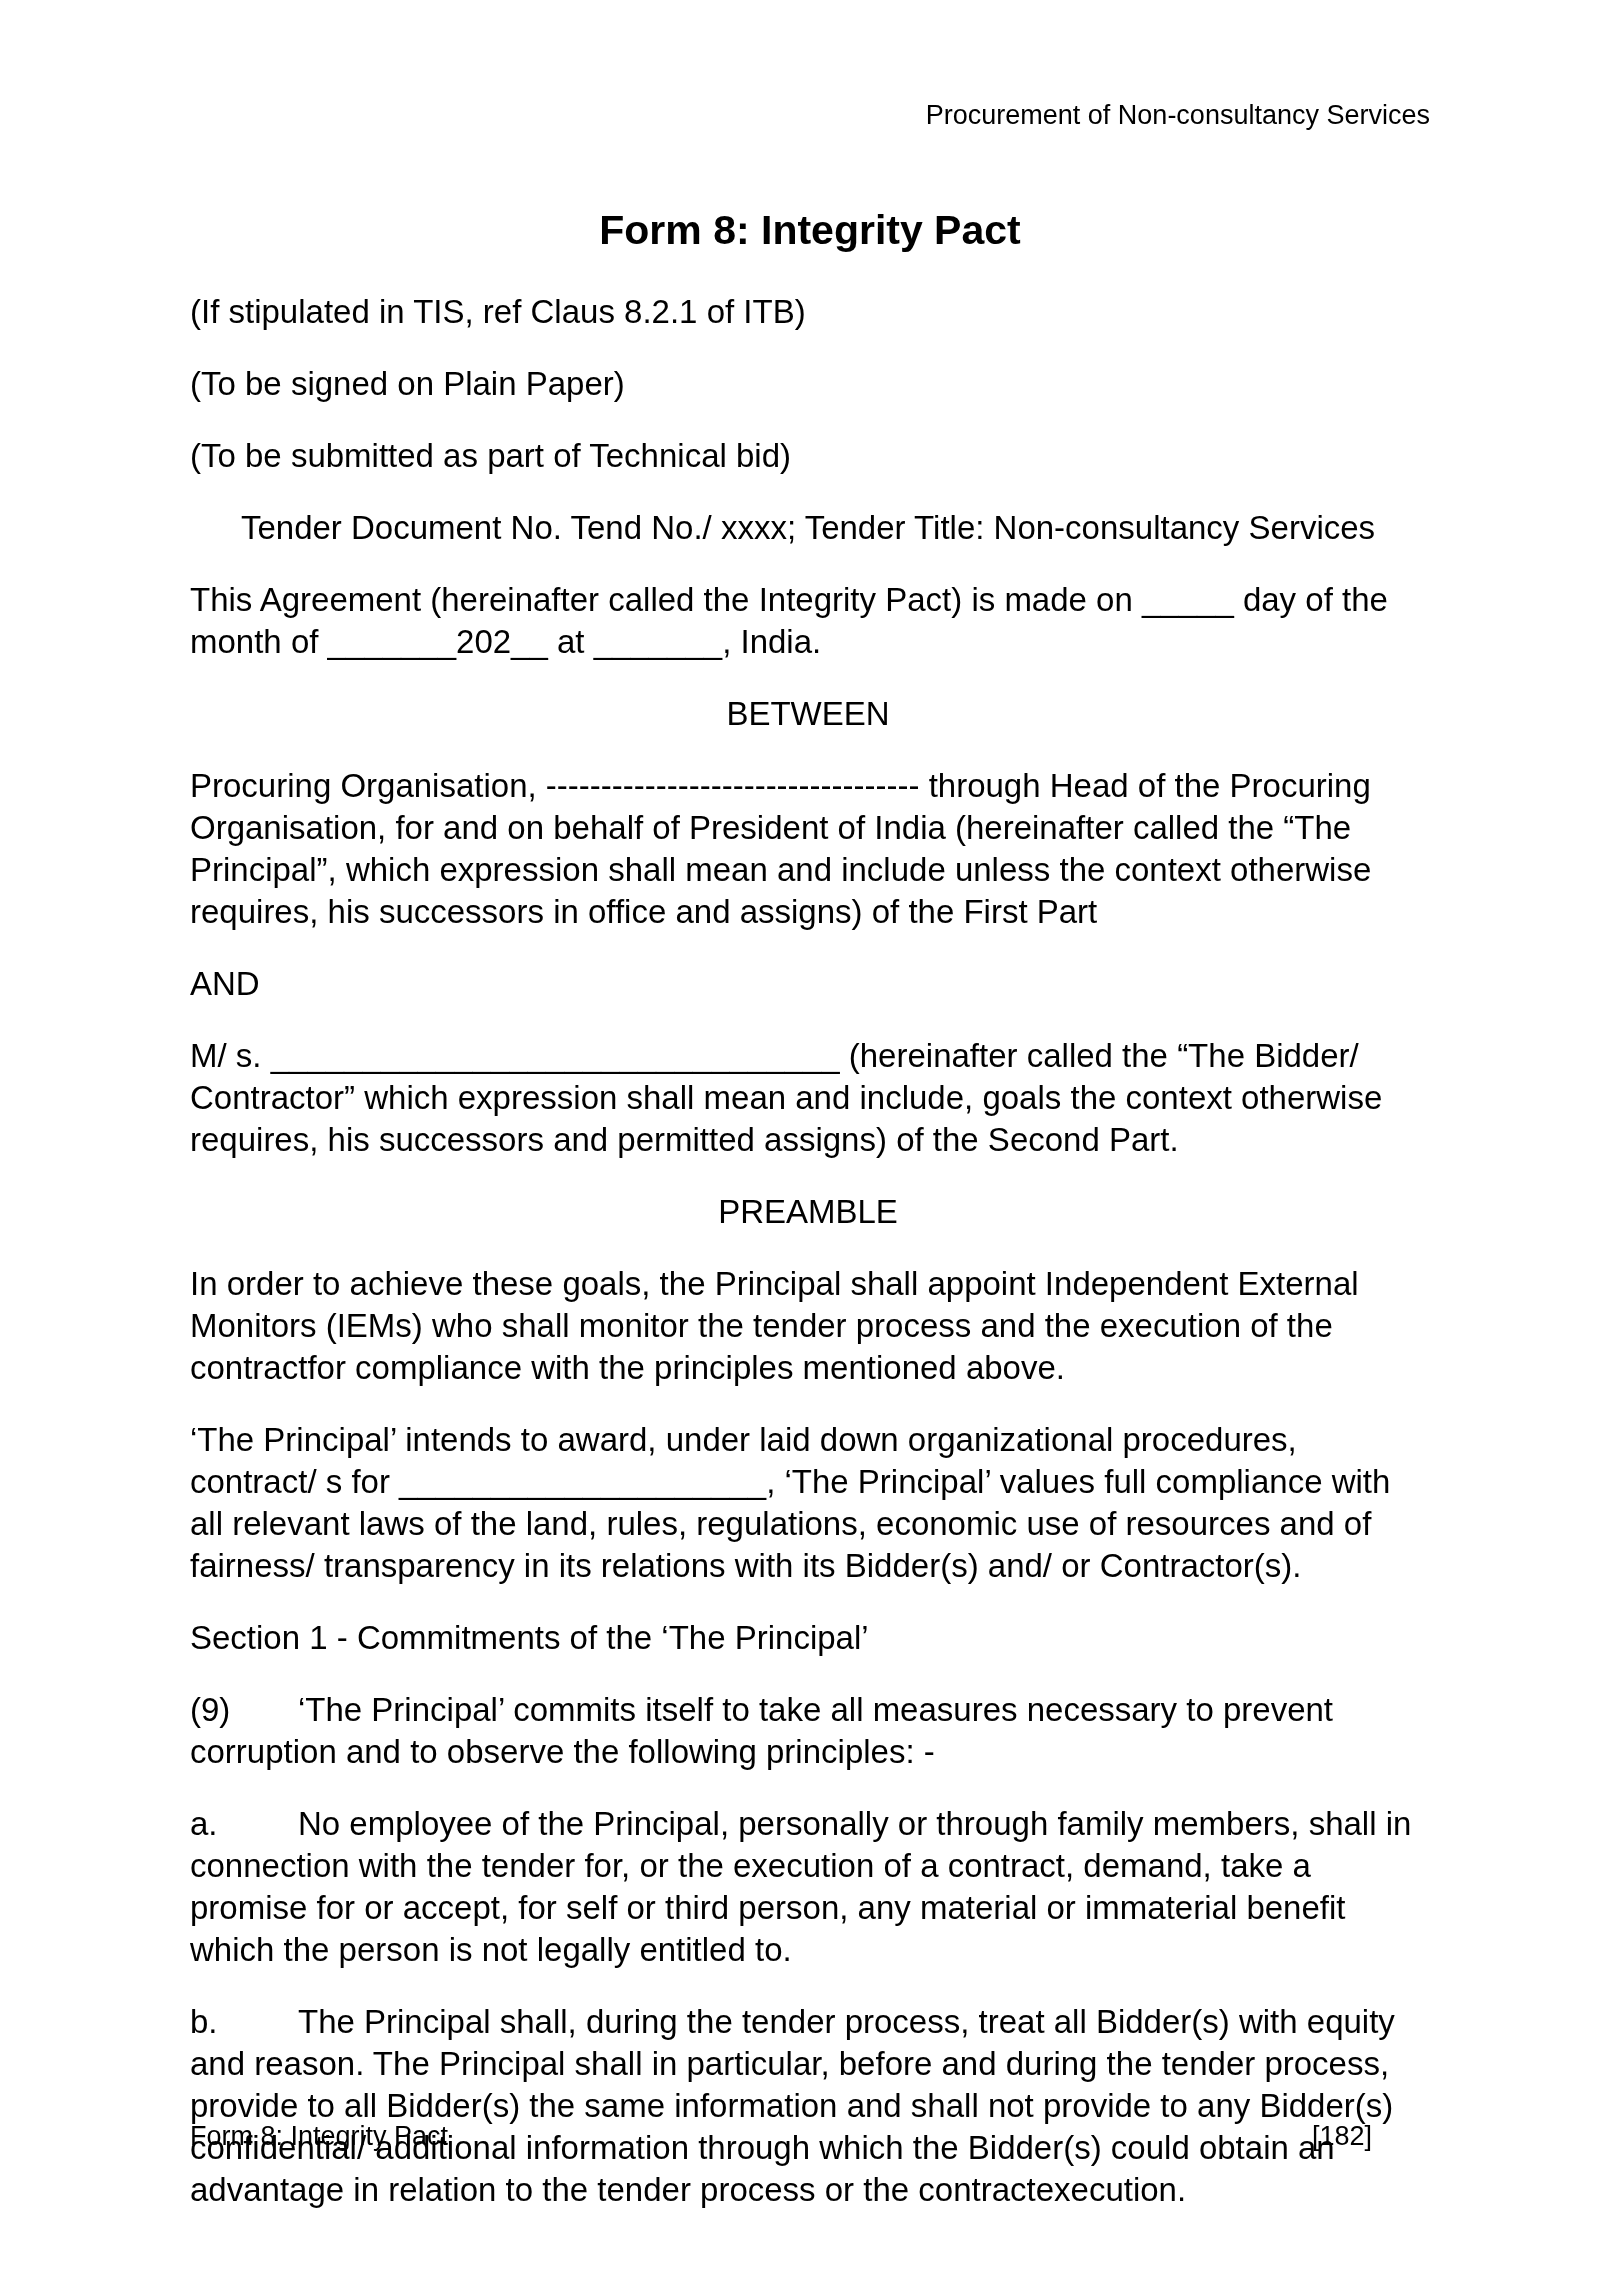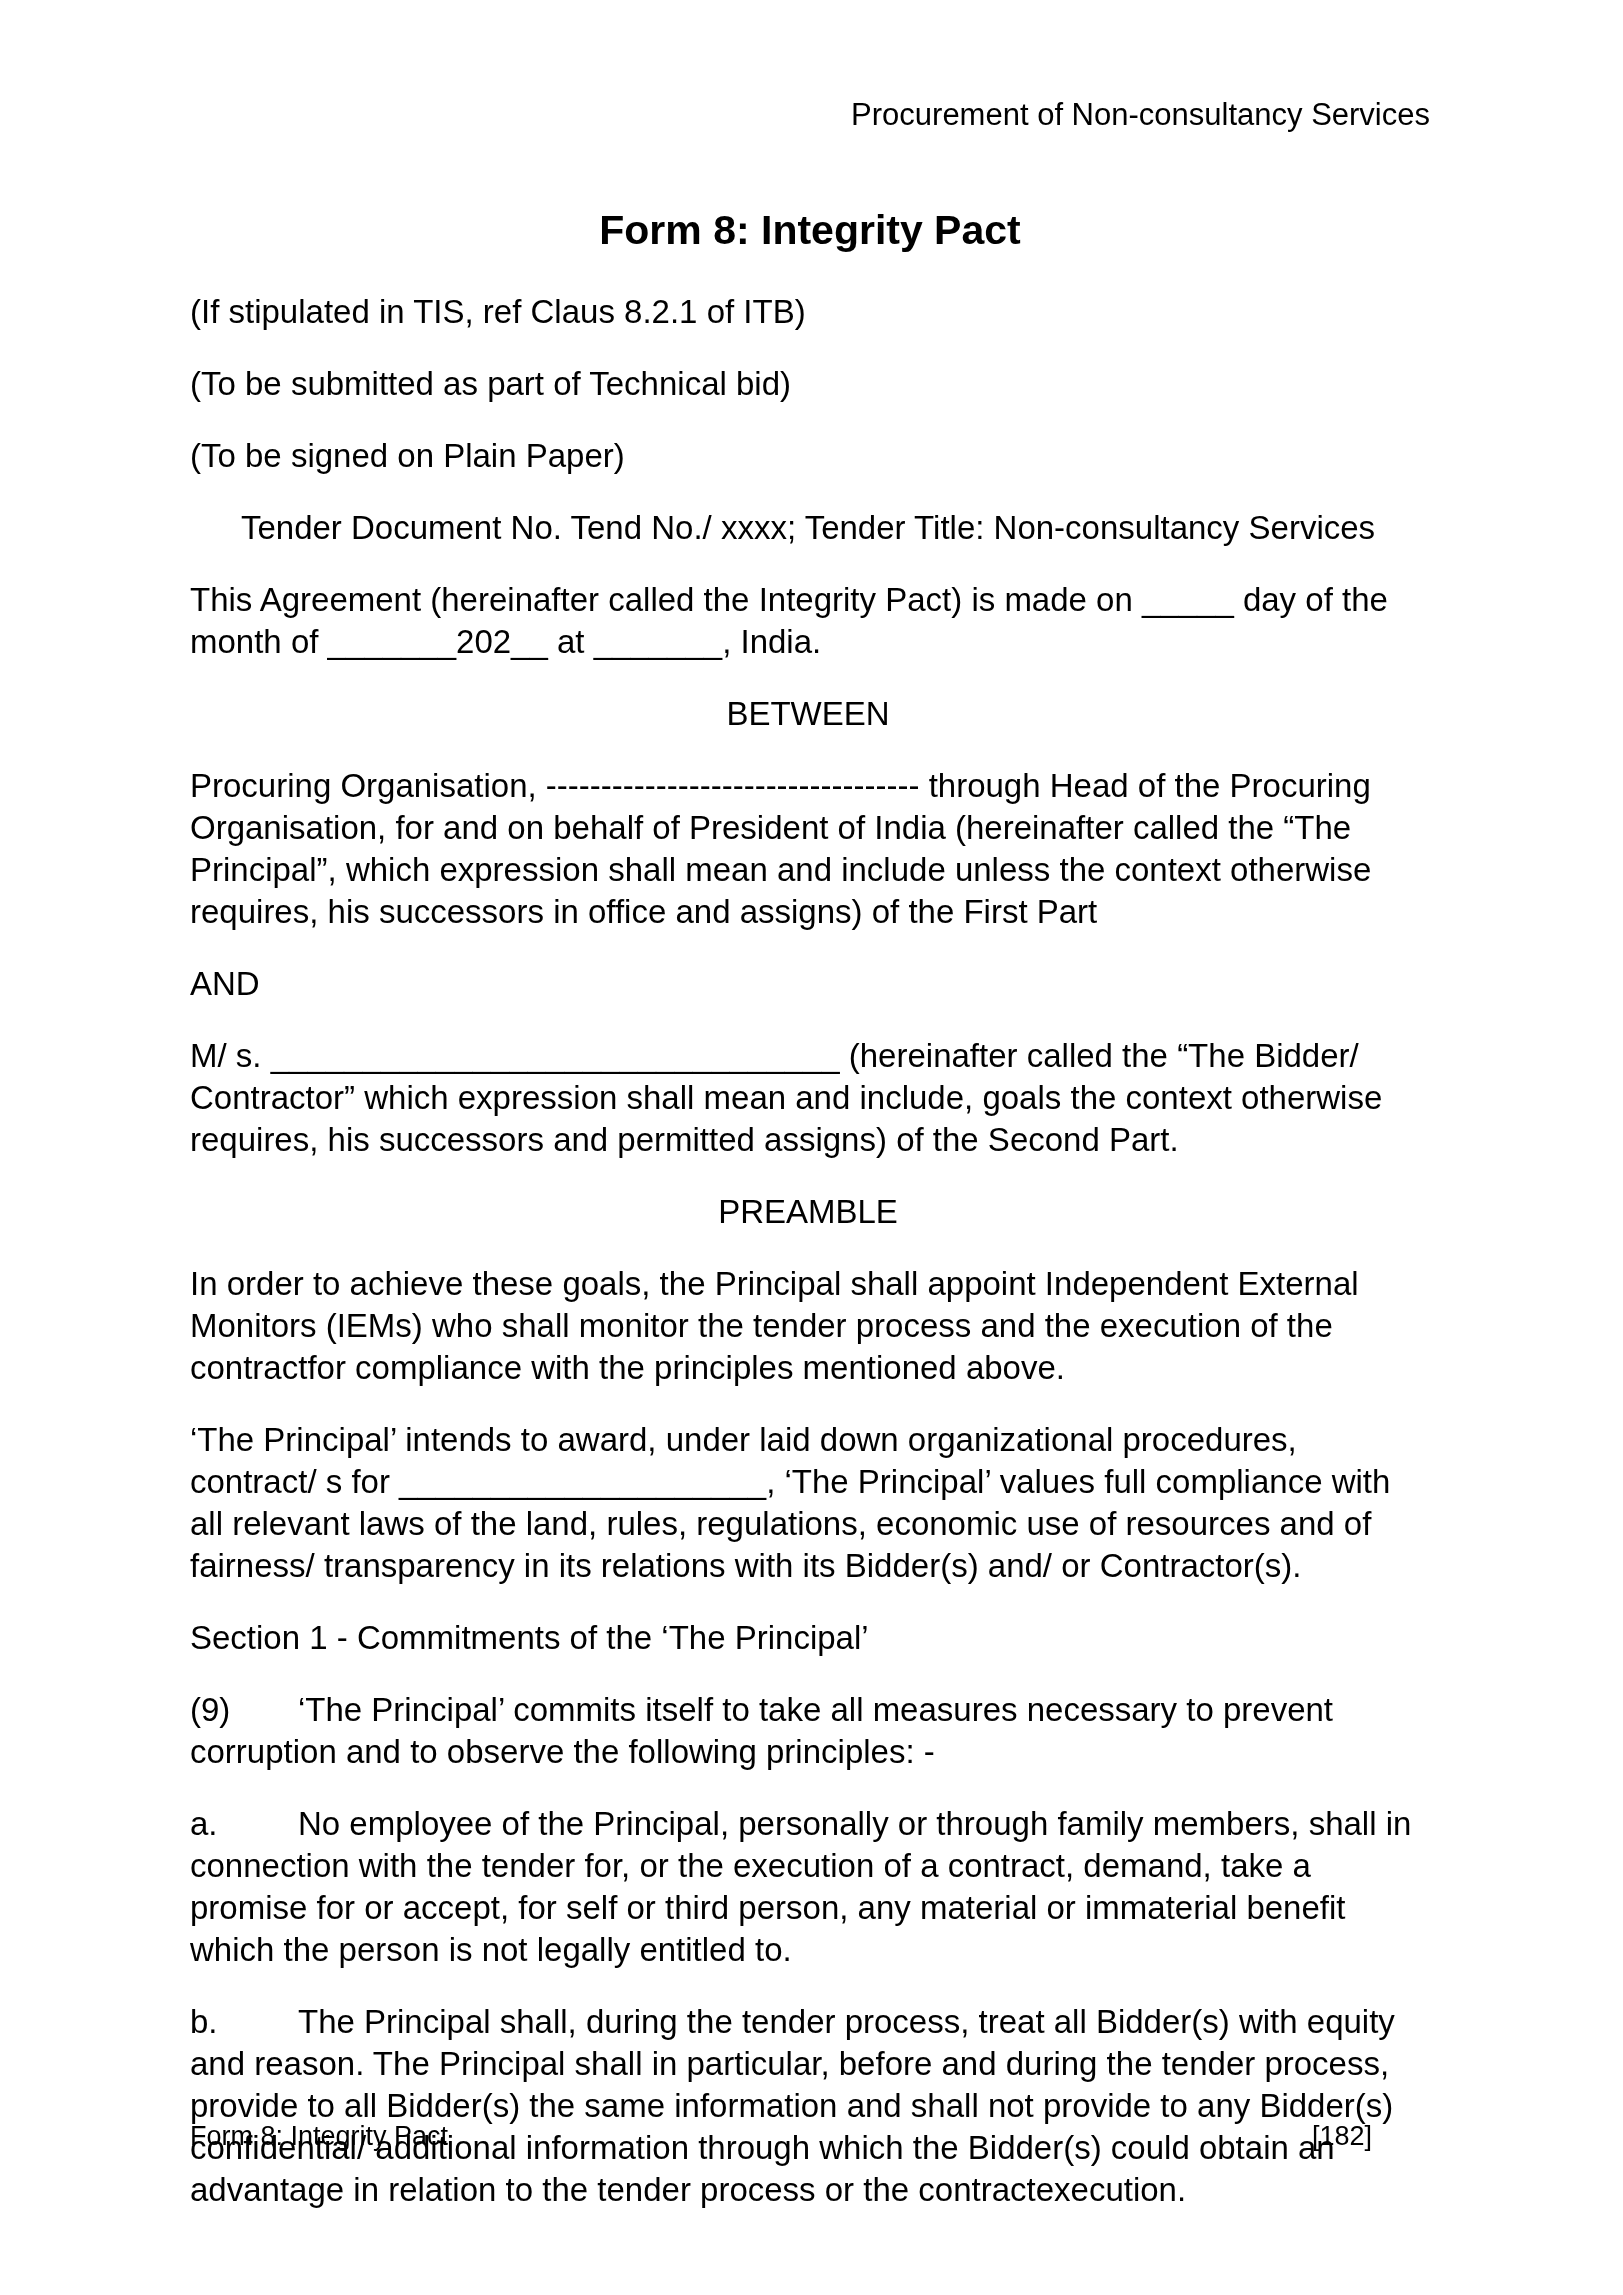--- a/index.html
+++ b/index.html
@@ -14,21 +14,21 @@
     font-family: "Liberation Sans", sans-serif;
     color: #000000;
   }
   .page {
     position: absolute;
     left: 190px;
     right: 193px;
     top: 98px;
   }
   .header-right {
-    font-size: 31px;
+    font-size: 27px;
     line-height: 34px;
     text-align: right;
     margin: 0 0 0 0;
   }
   .doc-title {
     font-size: 41px;
     line-height: 54px;
     font-weight: bold;
     text-align: center;
     margin: 71px 0 34px 0;
@@ -62,22 +62,22 @@
 </head>
 <body>
 
 <div class="page">
 
   <div class="header-right">Procurement of Non-consultancy Services</div>
 
   <h1 class="doc-title">Form 8: Integrity Pact</h1>
 
   <p class="para">(If stipulated in TIS, ref Claus 8.2.1 of ITB)</p>
+  <p class="para">(To be signed on Plain Paper)</p>
   <p class="para">(To be submitted as part of Technical bid)</p>
-  <p class="para">(To be signed on Plain Paper)</p>
   <p class="para bold center">Tender Document No. Tend No./ xxxx; Tender Title: Non-consultancy Services</p>
   <p class="para">This Agreement (hereinafter called the Integrity Pact) is made on _____ day of the month of _______202__ at _______, India.</p>
   <p class="para center">BETWEEN</p>
   <p class="para">Procuring Organisation, ---------------------------------- through Head of the Procuring Organisation, for and on behalf of President of India (hereinafter called the “The Principal”, which expression shall mean and include unless the context otherwise requires, his successors in office and assigns) of the First Part</p>
   <p class="para">AND</p>
   <p class="para">M/ s. _______________________________ (hereinafter called the “The Bidder/ Contractor” which expression shall mean and include, goals the context otherwise requires, his successors and permitted assigns) of the Second Part.</p>
   <p class="para center">PREAMBLE</p>
   <p class="para">In order to achieve these goals, the Principal shall appoint Independent External Monitors (IEMs) who shall monitor the tender process and the execution of the contractfor compliance with the principles mentioned above.</p>
   <p class="para">‘The Principal’ intends to award, under laid down organizational procedures, contract/ s for ____________________, ‘The Principal’ values full compliance with all relevant laws of the land, rules, regulations, economic use of resources and of fairness/ transparency in its relations with its Bidder(s) and/ or Contractor(s).</p>
   <p class="para bold">Section 1 - Commitments of the ‘The Principal’</p>

